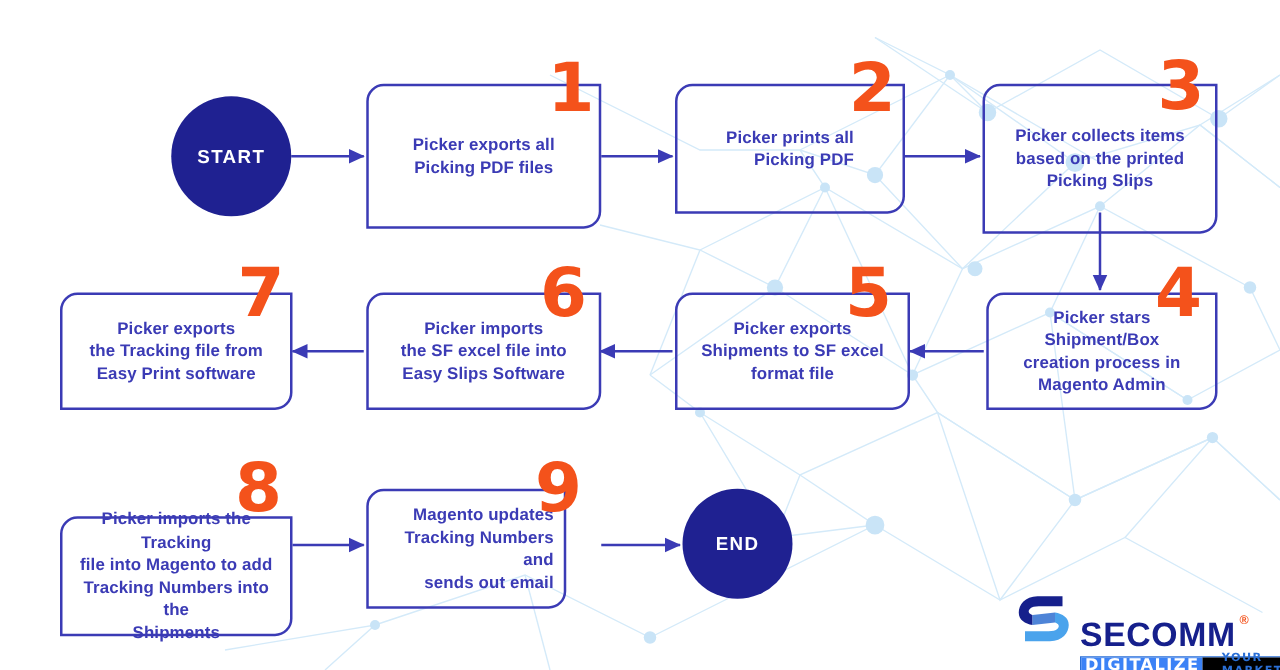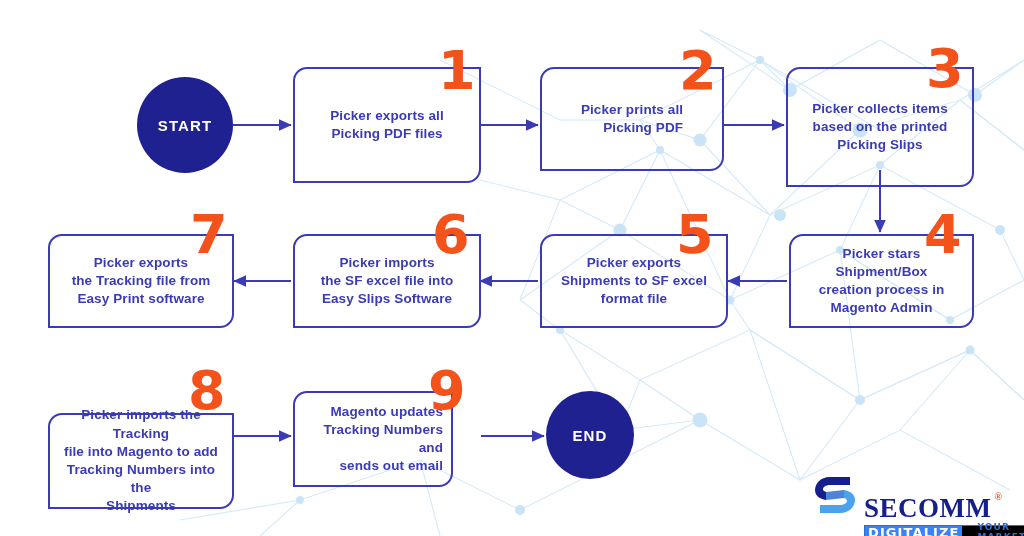--- a/index.html
+++ b/index.html
@@ -100,21 +100,21 @@
     height: 46px;
     flex: 0 0 auto;
   }
   #logo-text-block {
     position: relative;
     display: flex;
     flex-direction: column;
     align-items: flex-start;
   }
   #logo-word {
-    font-family: Liberation Serif, serif;
+    font-family: Liberation Sans, sans-serif;
     font-size: 27px;
     font-weight: 800;
     letter-spacing: 0.5px;
     color: #16208c;
     line-height: 1;
     position: relative;
     margin-top: 44px;
   }
   #logo-reg {
     position: absolute;

